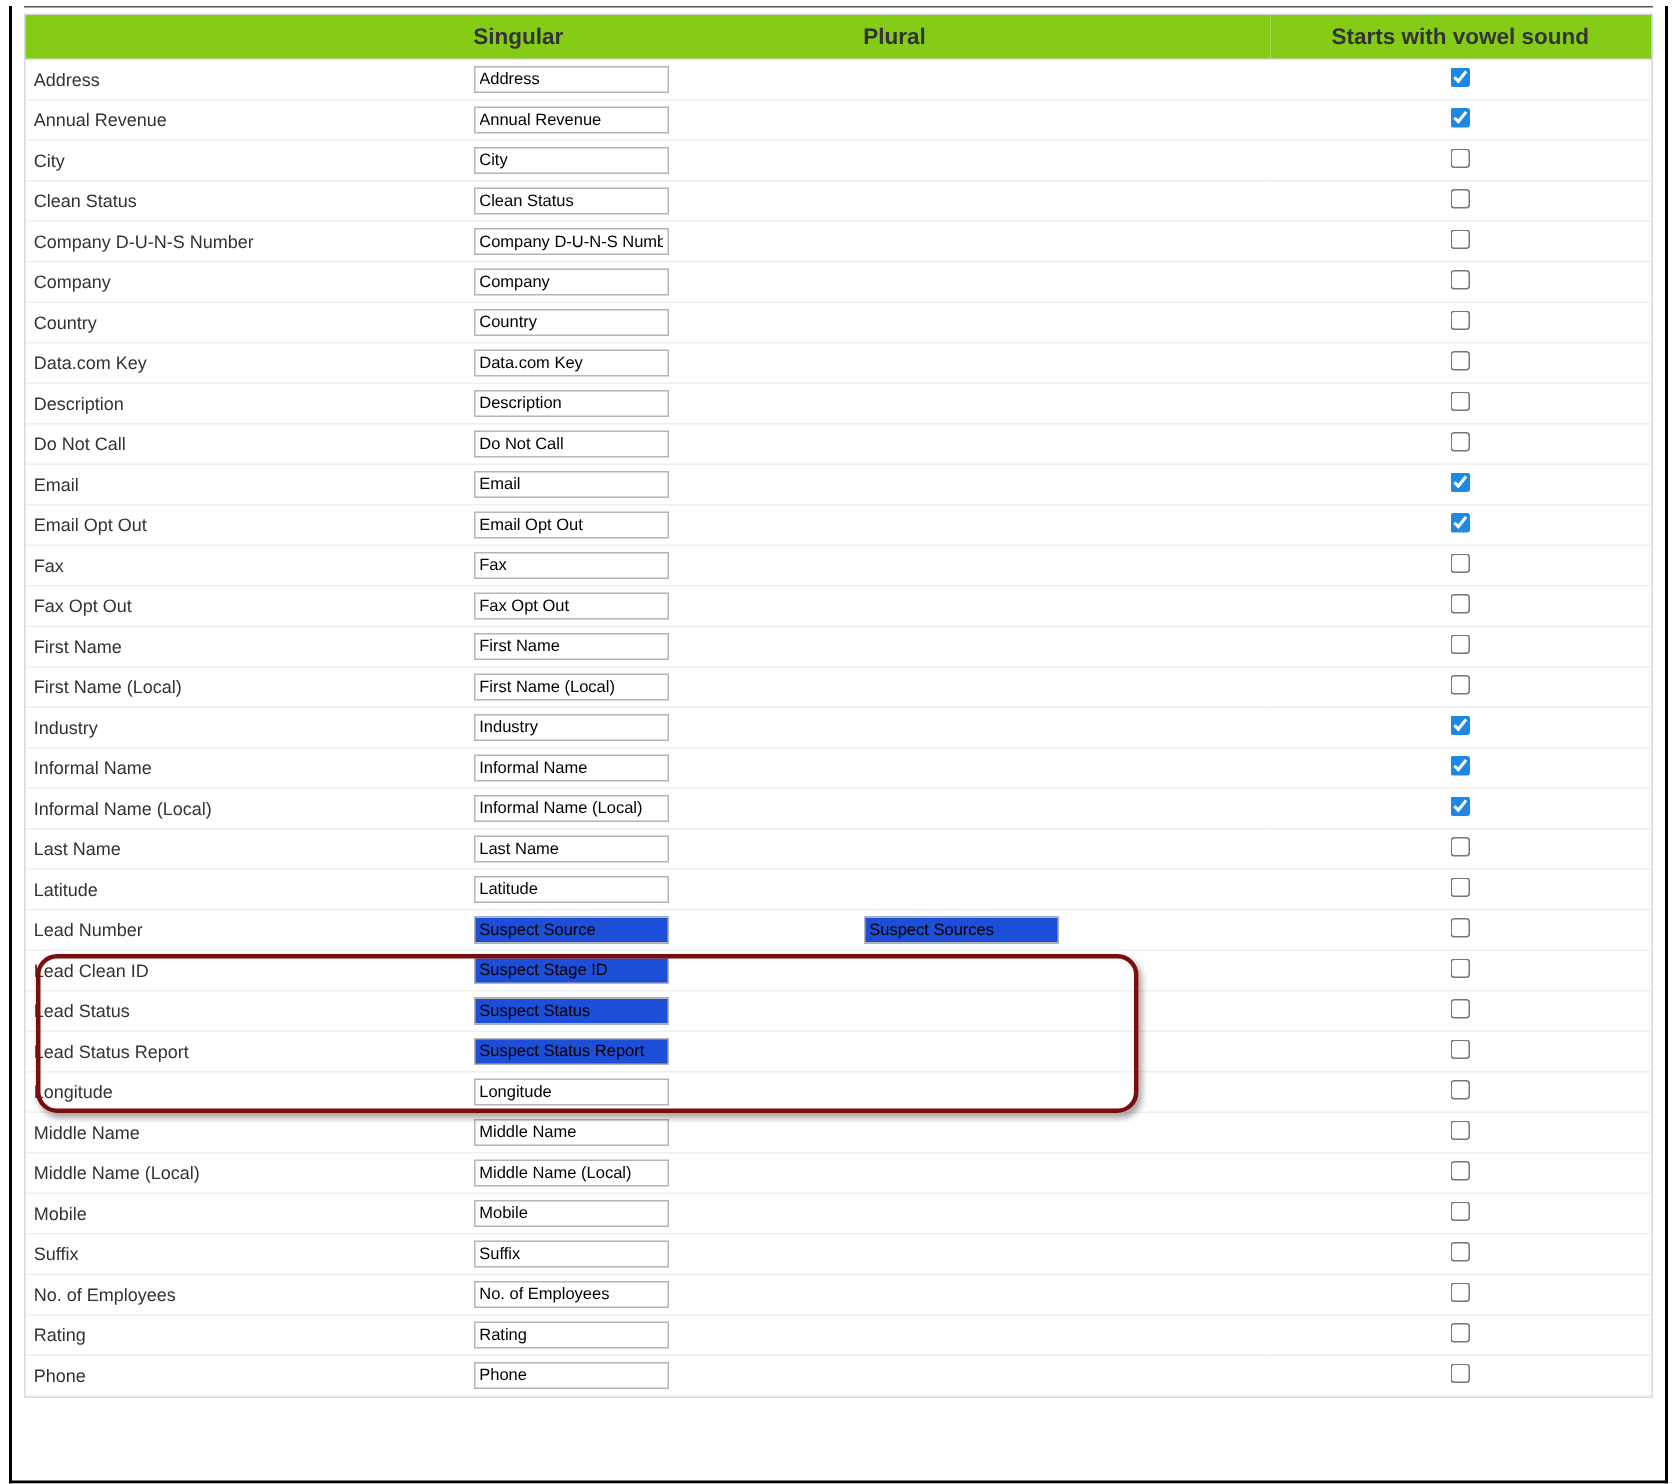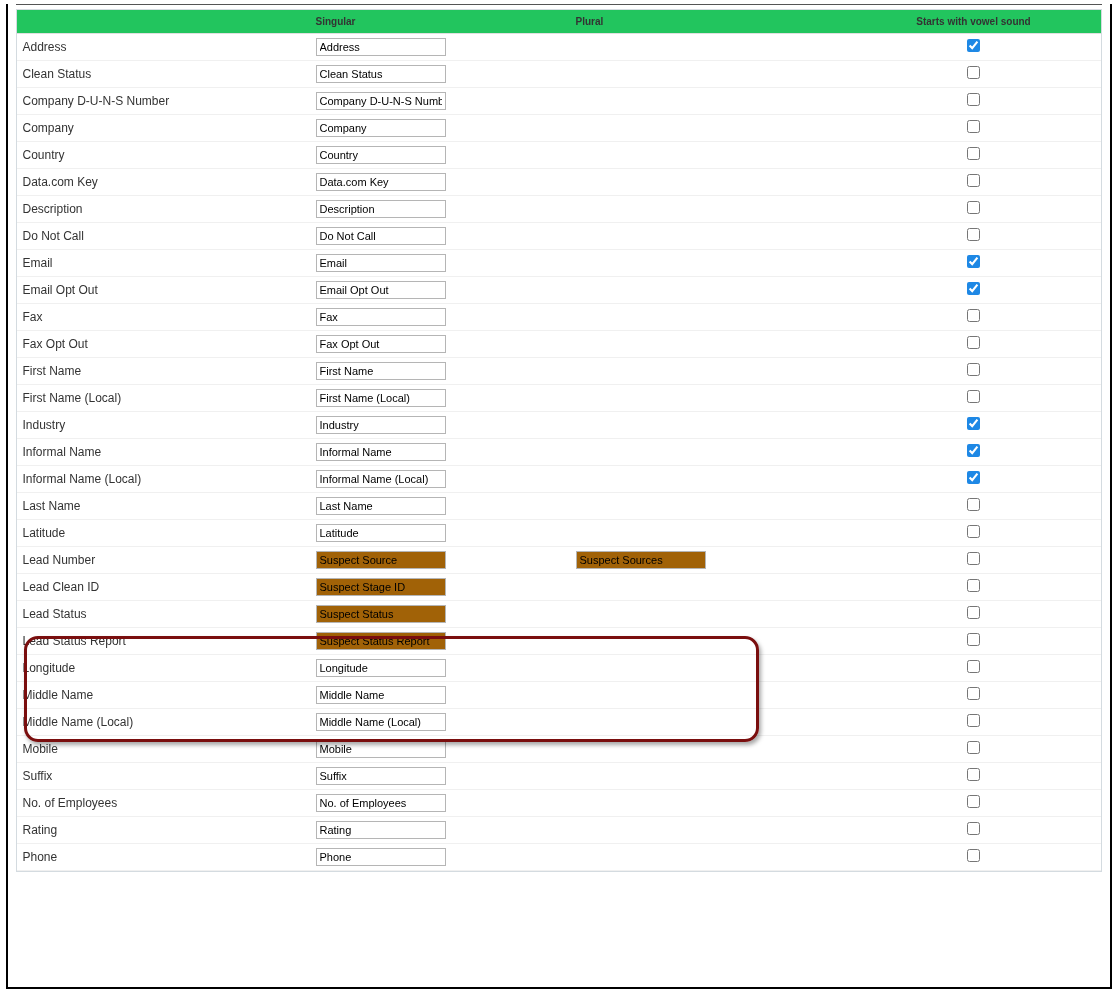--- a/index.html
+++ b/index.html
@@ -29,23 +29,23 @@
     .container {
       border: 1px solid #d4dbe0;
       width: 100%;
     }
     table.grid {
       width: 100%;
       border-collapse: collapse;
       table-layout: fixed;
     }
     table.grid th {
-      background: #22c55e;
+      background: #84cc16;
       font-weight: bold;
-      font-size: 10px;
+      font-size: 15px;
       color: #333;
       padding: 6px 4px;
       border-bottom: 1px solid #e0e0e0;
       text-align: left;
     }
     table.grid th.col-label { width: 295px; }
     table.grid th.col-singular { width: 260px; text-align: left;}
     table.grid th.col-plural { width: 275px; text-align: left;}
     table.grid th.col-vowel { text-align: center; }
     table.grid td {
@@ -65,21 +65,21 @@
     input.txt {
       width: 130px;
       height: 18px;
       border: 1px solid #b5b5b5;
       padding: 1px 3px;
       font-size: 11px;
       font-family: Arial, Helvetica, sans-serif;
       background: #fff;
     }
     input.txt.hl {
-      background: #a16207;
+      background: #1d4ed8;
     }
     input[type="checkbox"] {
       width: 13px;
       height: 13px;
       accent-color: #1e88e5;
     }
     
     .highlight-box {
       position: absolute;
       border: 3px solid #7a0e0e;
@@ -104,20 +104,32 @@
         </tr>
       </thead>
       <tbody id="tbody">
       <tr>
             <td class="label-cell">Address</td>
             <td><input type="text" class="txt" value="Address" style=""></td>
             <td></td>
             <td class="vowel-cell"><input type="checkbox" checked="" style=""></td>
           </tr>
           <tr>
+            <td class="label-cell">Annual Revenue</td>
+            <td><input type="text" class="txt" value="Annual Revenue" style=""></td>
+            <td></td>
+            <td class="vowel-cell"><input type="checkbox" checked="" style=""></td>
+          </tr>
+          <tr>
+            <td class="label-cell">City</td>
+            <td><input type="text" class="txt" value="City" style=""></td>
+            <td></td>
+            <td class="vowel-cell"><input type="checkbox" style=""></td>
+          </tr>
+          <tr>
             <td class="label-cell">Clean Status</td>
             <td><input type="text" class="txt" value="Clean Status" style=""></td>
             <td></td>
             <td class="vowel-cell"><input type="checkbox" style=""></td>
           </tr>
           <tr>
             <td class="label-cell">Company D-U-N-S Number</td>
             <td><input type="text" class="txt" value="Company D-U-N-S Number" style=""></td>
             <td></td>
             <td class="vowel-cell"><input type="checkbox" style=""></td>

